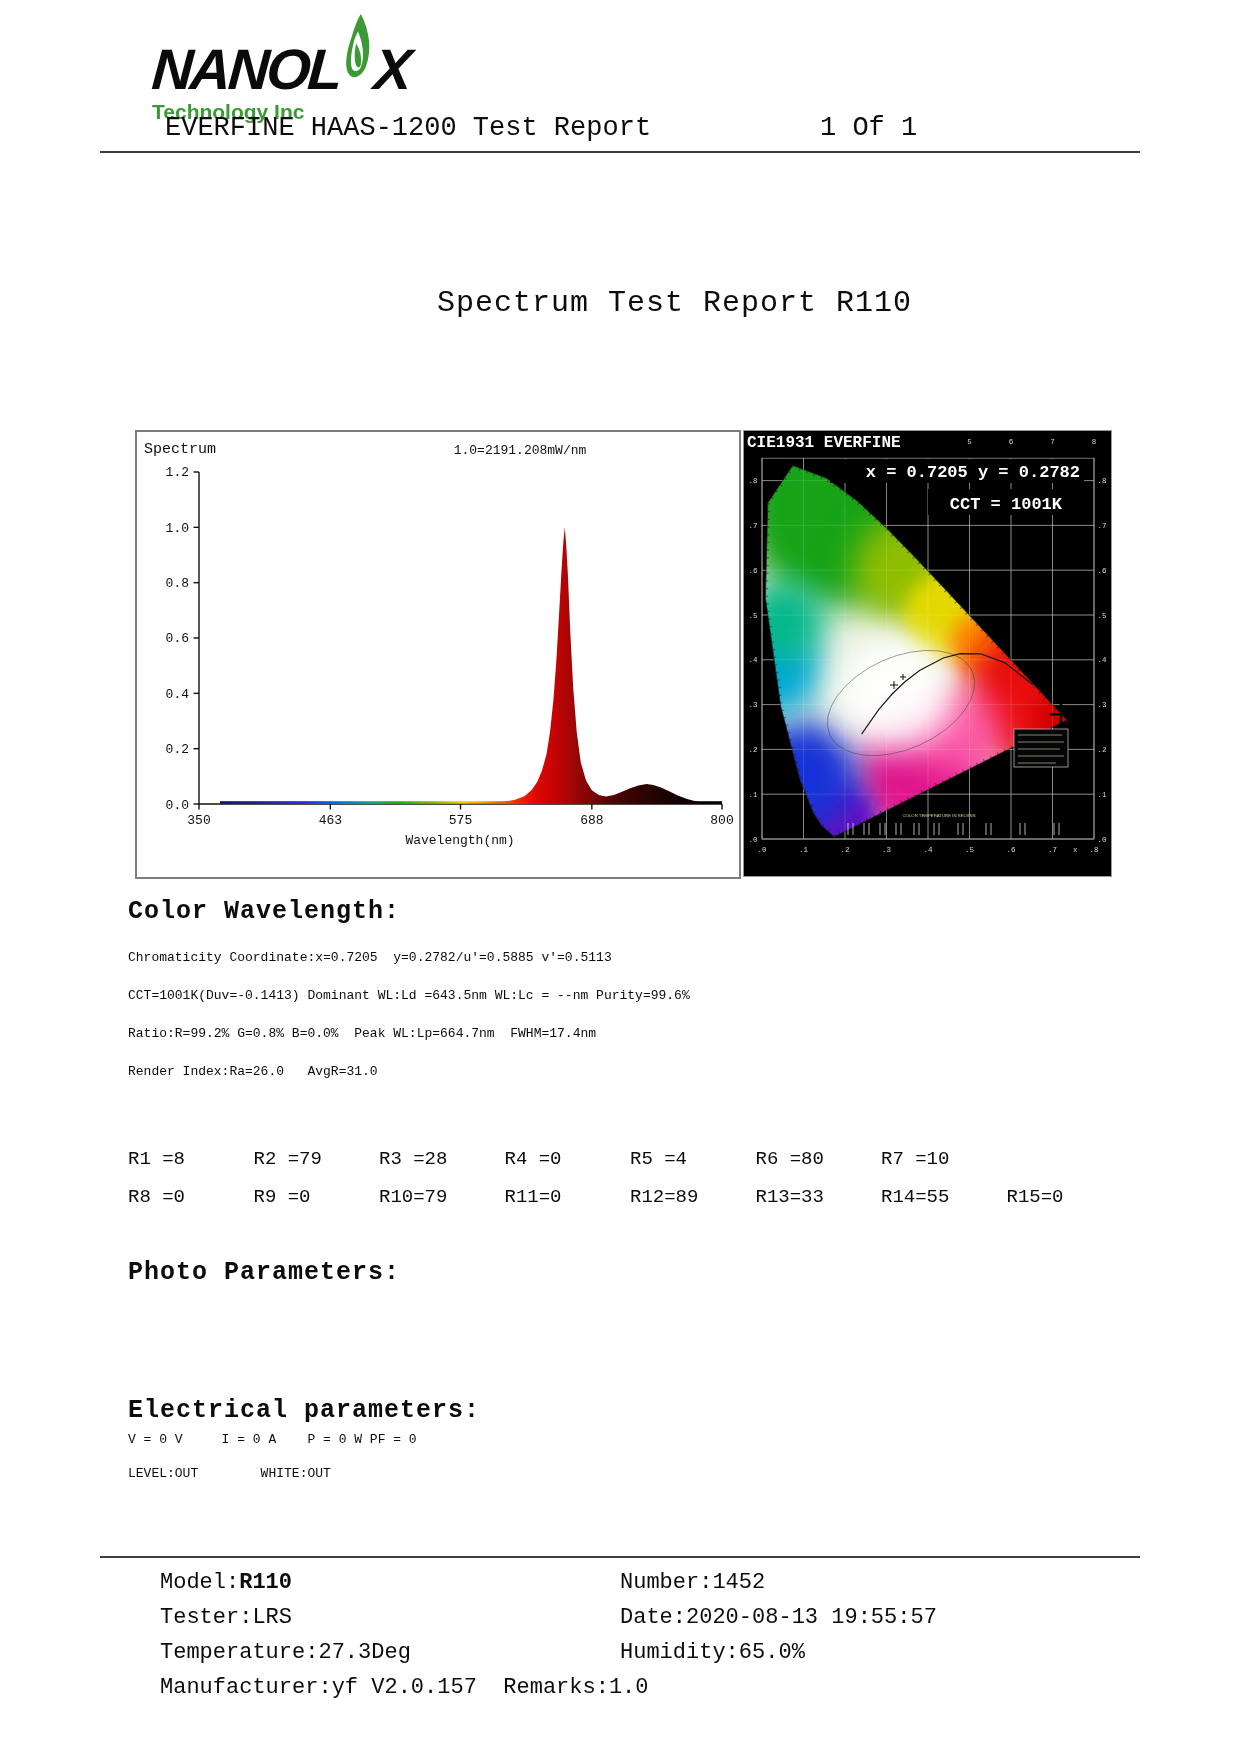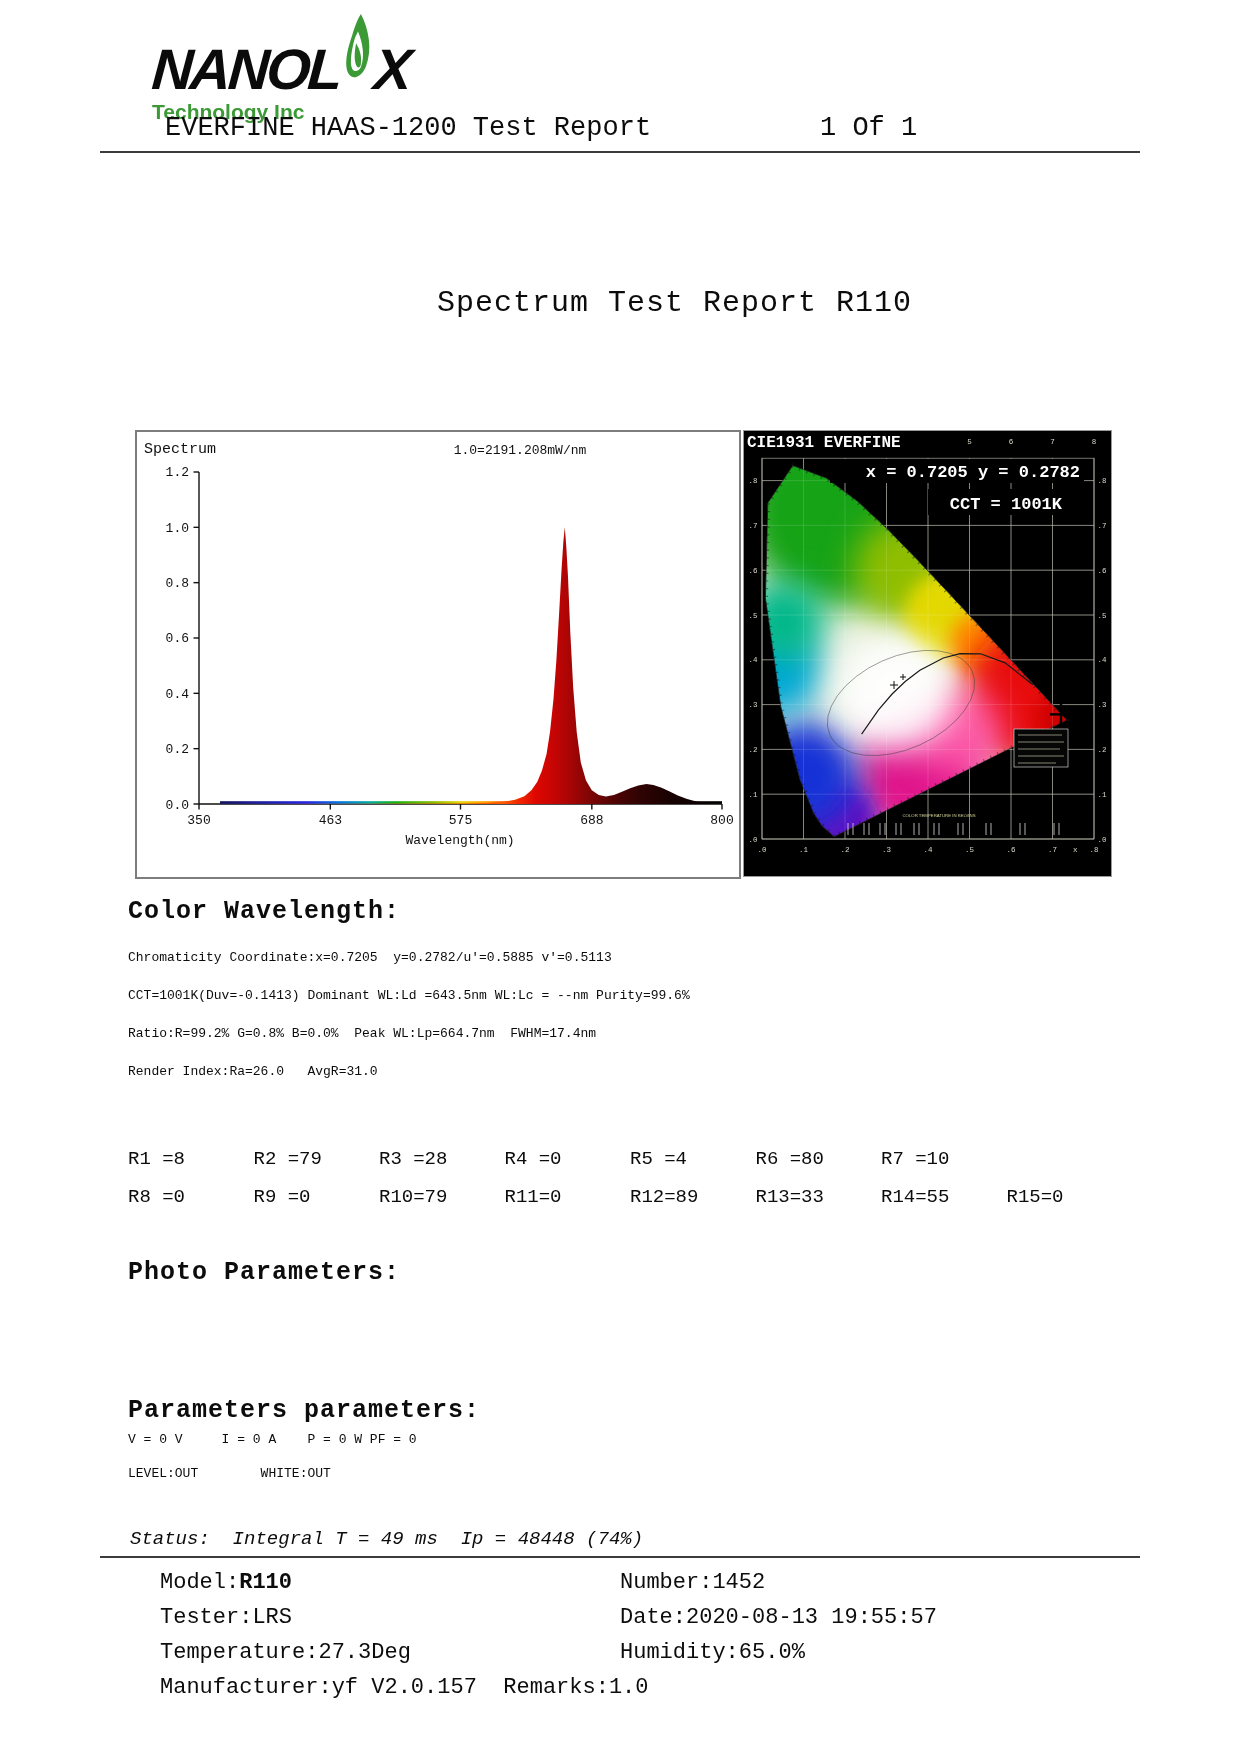--- a/index.html
+++ b/index.html
@@ -301,25 +301,24 @@
     <span>R10=79</span>
     <span>R11=0</span>
     <span>R12=89</span>
     <span>R13=33</span>
     <span>R14=55</span>
     <span>R15=0</span>
   </div>
 
   <div class="abs sec-head" style="left:128px;top:1258px">Photo Parameters:</div>
 
-  <div class="abs sec-head" style="left:128px;top:1396px">Parameters parameters:</div>
+  <div class="abs sec-head" style="left:128px;top:1396px">Electrical parameters:</div>
   <div class="abs body-line" style="left:128px;top:1432px">V = 0 V     I = 0 A    P = 0 W PF = 0</div>
   <div class="abs body-line" style="left:128px;top:1466px">LEVEL:OUT        WHITE:OUT</div>
 
-  <div class="abs status" style="left:130px;top:1528px">Status:  Integral T = 49 ms  Ip = 48448 (74%)</div>
   <div class="rule" style="left:100px;top:1556px;width:1040px"></div>
 
   <div class="abs foot" style="left:160px;top:1570px"><span>Model:</span><span class="bold">R110</span></div>
   <div class="abs foot" style="left:620px;top:1570px">Number:1452</div>
   <div class="abs foot" style="left:160px;top:1605px"><span>Tester:</span><span>LRS</span></div>
   <div class="abs foot" style="left:620px;top:1605px">Date:2020-08-13 19:55:57</div>
   <div class="abs foot" style="left:160px;top:1640px"><span>Temperature:</span><span>27.3Deg</span></div>
   <div class="abs foot" style="left:620px;top:1640px">Humidity:65.0%</div>
   <div class="abs foot" style="left:160px;top:1675px"><span>Manufacturer:</span><span>yf V2.0.157  Remarks:1.0</span></div>
 

